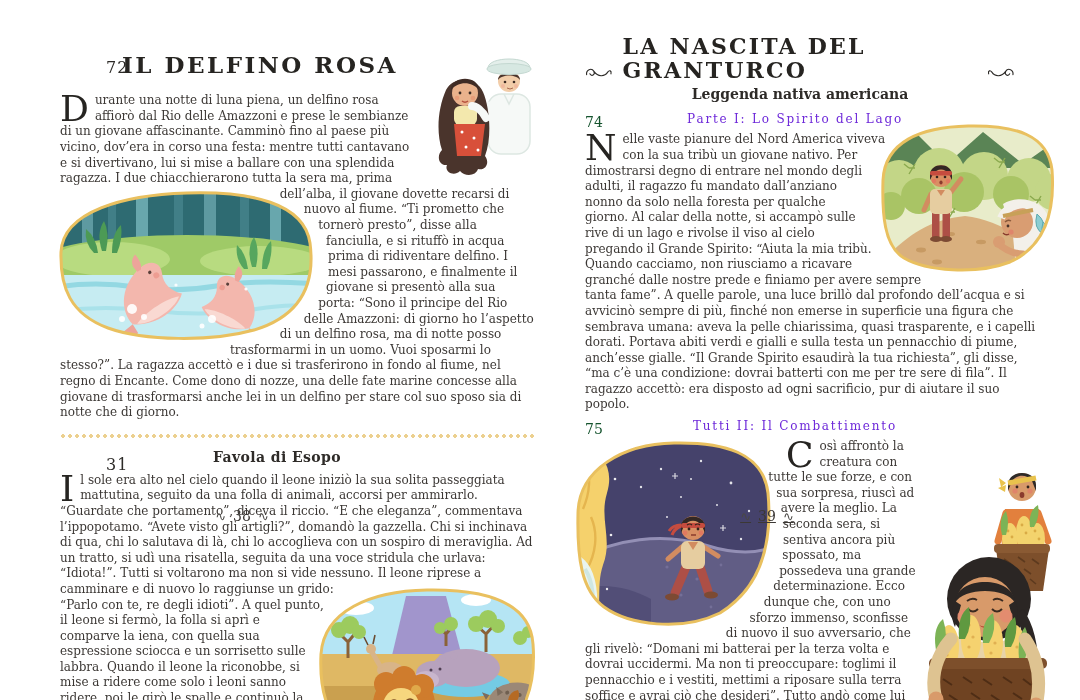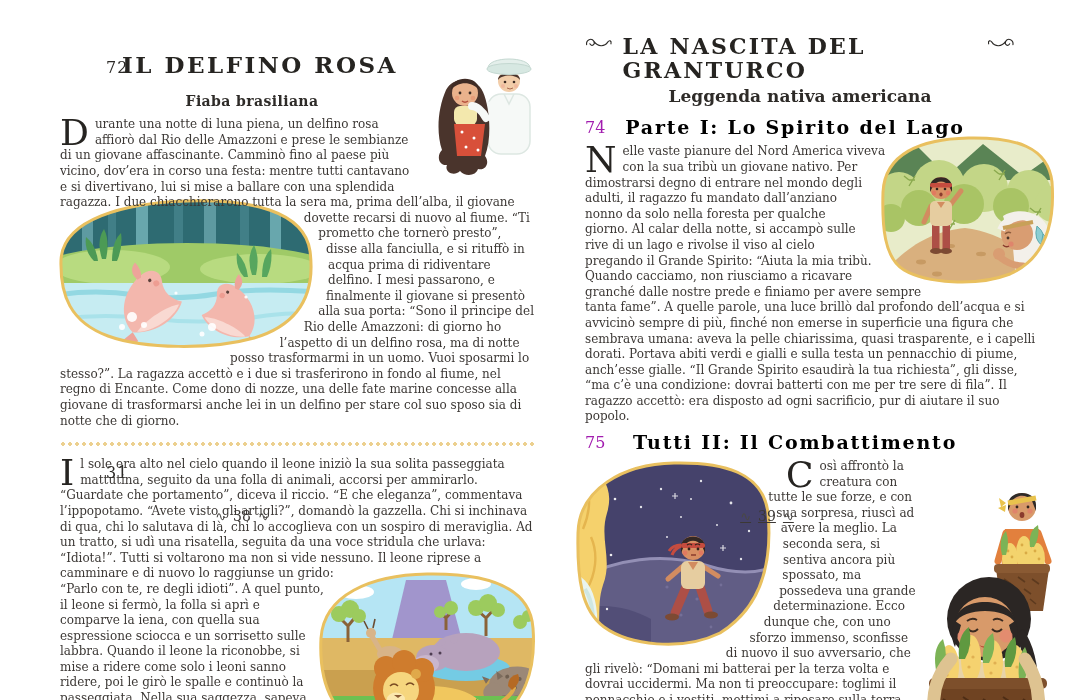--- a/index.html
+++ b/index.html
@@ -7,27 +7,27 @@
   .spread{display:flex;width:1080px;height:700px;position:relative;}
   .page{position:relative;box-sizing:border-box;height:552px;}
   .page-left{width:540px;padding:36px 6px 0 60px;}
   .page-right{width:540px;padding:34px 35px 0 45px;}
 
   .story-head{position:relative;text-align:center;margin-bottom:8px;}
   .story-num{position:absolute;left:46px;top:6px;font-size:16px;letter-spacing:1px;color:#2c2a27;}
   .story-title{margin:16px;font-size:23px;font-weight:700;letter-spacing:2.5px;color:#262421;line-height:1.1;}
   .story-sub{font-size:14px;font-weight:700;letter-spacing:.4px;color:#2e2b28;margin-top:3px;}
 
-  .main-title-row{display:flex;align-items:flex-start;justify-content:center;gap:10px;padding-right:30px;}
+  .main-title-row{display:flex;align-items:flex-end;justify-content:center;gap:10px;padding-right:30px;}
   .main-title{margin:0;font-size:22px;font-weight:700;letter-spacing:2.2px;color:#262421;line-height:1.1;}
-  .main-sub{text-align:center;font-size:17px;font-weight:700;color:#2e2b28;margin-top:4px;padding-right:30px;}
+  .main-sub{text-align:center;font-size:14px;font-weight:700;color:#2e2b28;margin-top:4px;padding-right:30px;}
 
   .part-head{position:relative;text-align:center;margin:10px 0 6px;padding-right:40px;}
-  .part-num{position:absolute;left:0;top:2px;font-size:16px;color:#a21caf;}
-  .part-title{margin:0;font-size:19px;font-weight:700;letter-spacing:1.8px;color:#000000;}
+  .part-num{position:absolute;left:0;top:2px;font-size:14px;color:#14532d;}
+  .part-title{margin:0;font-size:12px;font-weight:400;letter-spacing:1.8px;color:#6d28d9;}
 
   .body{font-size:12px;line-height:15.6px;text-align:left;color:#3c3835;}
   .body::after{content:"";display:block;clear:both;}
   .dropcap{float:left;font-size:36px;line-height:28px;padding:2px 6px 0 0;color:#262421;font-weight:400;}
 
   .ill{display:block;}
   .fl{float:left;}
   .fr{float:right;}
   .ill-couple{width:118px;height:128px;margin:-4px -8px 6px 10px;}
   .ill-dolphin{width:262px;height:152px;margin:2px 10px 2px -4px;shape-outside:ellipse(48% 48% at 50% 50%);shape-margin:6px;}
@@ -82,21 +82,20 @@
           <circle cx="33" cy="50" r="2.3" fill="#e89a77" opacity=".85"></circle>
             <circle cx="49" cy="50" r="2.3" fill="#e89a77" opacity=".85"></circle>
           <path d="M38,53 q3,2.5 6,0" stroke="#b5503c" stroke-width="1.4" fill="none"></path>
           <path d="M62,70 C58,62 52,58 48,58" stroke="#f6f9f7" stroke-width="8" fill="none" stroke-linecap="round"></path>
         </svg>
       </span>
 
       <header class="story-head" style="padding-left:30px;">
         <span class="story-num">72</span>
         <h1 class="story-title">IL DELFINO ROSA</h1>
-        <div class="story-sub">Fiaba brasiliana</div>
       </header>
 
       <div class="body">
         <span class="dropcap">D</span><span>urante una notte di luna piena, un delfino rosa affiorò dal Rio delle Amazzoni e prese le sembianze di un giovane affascinante. Camminò fino al paese più vicino, dov’era in corso una festa: mentre tutti cantavano e si divertivano, lui si mise a ballare con una splendida ragazza. I due</span>
         <span class="ill fl ill-dolphin">
           <svg width="262" height="152" viewBox="0 0 262 152">
             <defs>
                 <clipPath id="clipDol">
                   <path d="M131,4 C195,2 248,14 254,54 C259,92 248,126 198,141 C155,153 88,152 52,139 C14,125 4,98 5,63 C7,22 68,6 131,4 Z"></path>
                 </clipPath>
@@ -158,20 +157,21 @@
         </span>
         <span>chiacchierarono tutta la sera ma, prima dell’alba, il giovane dovette recarsi di nuovo al fiume. “Ti prometto che tornerò presto”, disse alla fanciulla, e si rituffò in acqua prima di ridiventare delfino. I mesi passarono, e finalmente il giovane si presentò alla sua porta: “Sono il principe del Rio delle Amazzoni: di giorno ho l’aspetto di un delfino rosa, ma di notte posso trasformarmi in un uomo. Vuoi sposarmi lo stesso?”. La ragazza accettò e i due si trasferirono in fondo al fiume, nel regno di Encante. Come dono di nozze, una delle fate marine concesse alla giovane di trasformarsi anche lei in un delfino per stare col suo sposo sia di notte che di giorno.</span>
       </div>
     </section>
 
     <div class="divider"></div>
 
     <section>
       <header class="story-head" style="padding-right:40px;">
         <span class="story-num">31</span>
+        <div class="story-sub">Favola di Esopo</div>
       </header>
       <div class="body">
         <span class="dropcap">I</span><span>l sole era alto nel cielo quando il leone iniziò la sua solita passeggiata mattutina, seguito da una folla di animali, accorsi per ammirarlo. “Guardate che portamento”, diceva il riccio. “E che eleganza”, commentava l’ippopotamo. “Avete visto gli artigli?”, domandò la gazzella. Chi si inchinava di qua, chi lo salutava di là, chi lo accoglieva con un sospiro di meraviglia. Ad un tratto, si udì una risatella, seguita da una voce stridula che urlava: “Idiota!”. Tutti si voltarono ma non si vide nessuno.</span>
         <span class="ill fr ill-savanna">
           <svg width="222" height="172" viewBox="0 0 222 172">
             <defs>
                 <clipPath id="clipSav">
                   <path d="M111,4 C168,3 214,15 217,58 C220,98 210,138 168,157 C128,172 76,170 46,156 C13,141 3,108 5,68 C8,25 54,5 111,4 Z"></path>
                 </clipPath>
               </defs>

